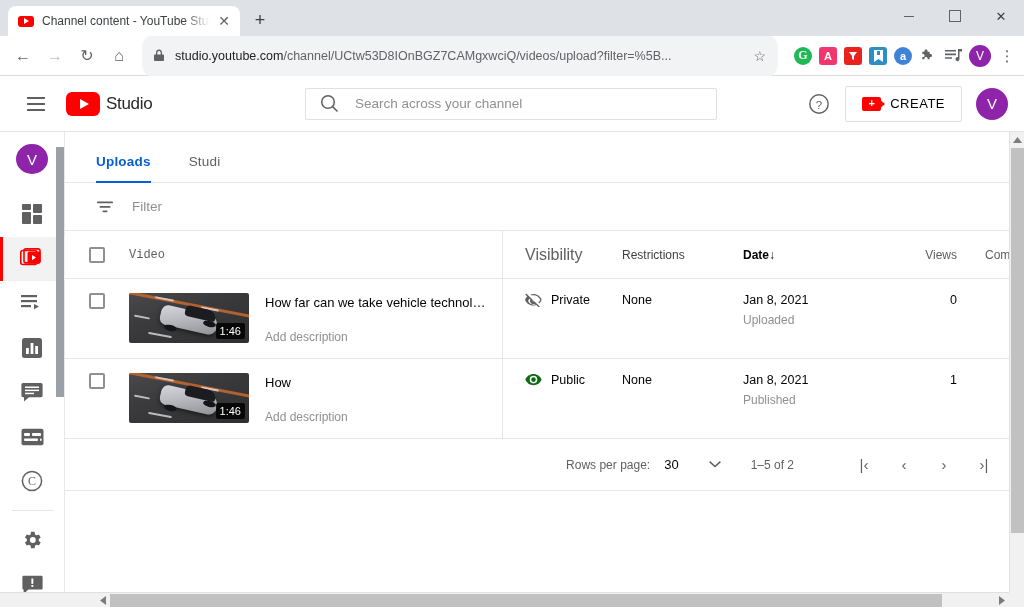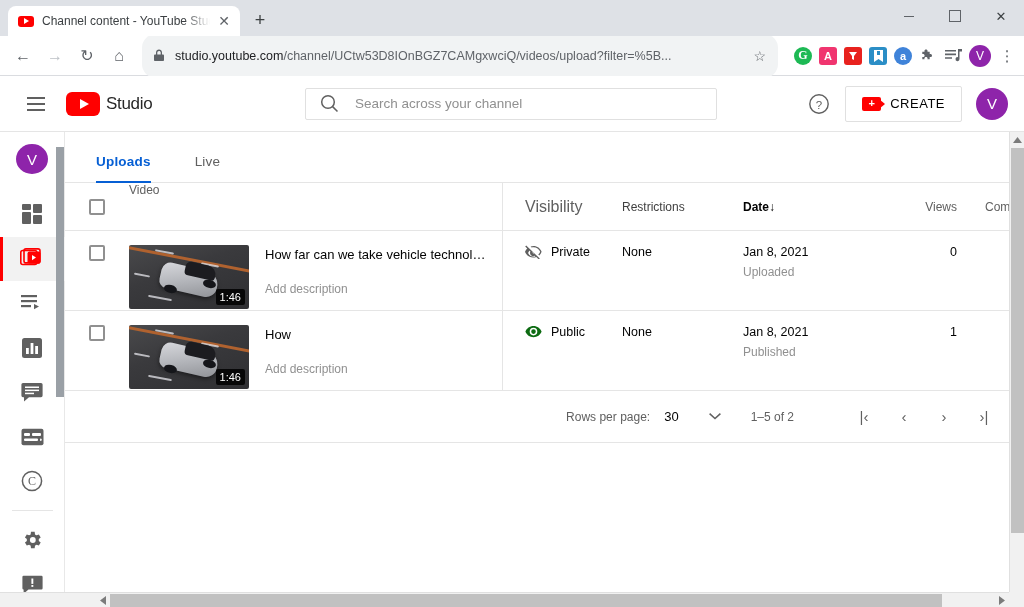--- a/index.html
+++ b/index.html
@@ -162,21 +162,21 @@
     background: #9aa0a6; border-radius: 0; cursor: pointer;
   }
 
   
   .main {
     flex: 1 1 auto; background: #fff; overflow: hidden; position: relative;
   }
   .main-inner { padding: 0; }
   .page-title { font-size: 24px; color: #030303; padding: 26px 0 0 31px; }
 
-  .tabs { display: flex; gap: 10px; padding: 0 0 0 31px; margin-top: 22px;
+  .tabs { display: flex; gap: 4px; padding: 0 0 0 31px; margin-top: 22px;
     border-bottom: 1px solid #e5e5e5; }
   .tab-item {
     font-size: 13.5px; color: #606060; padding: 0 16px 13px 0;
     margin-right: 18px; cursor: pointer; position: relative; letter-spacing: 0.2px;
   }
   .tab-item.active { color: #065fd4; font-weight: bold; }
   .tab-item.active::after {
     content: ""; position: absolute; left: 0; right: 16px; bottom: -1px;
     height: 2px; background: #065fd4;
   }
@@ -198,23 +198,23 @@
     border-bottom: 1px solid #e5e5e5; padding-top: 14px;
   }
   .c-check { width: 64px; display: flex; justify-content: center;
     padding-top: 0; flex: 0 0 auto; }
   .chk { width: 16px; height: 16px; border: 2px solid #909090; border-radius: 2px;
     cursor: pointer; background: #fff; }
   .c-video { width: 374px; flex: 0 0 auto; display: flex; gap: 16px;
     border-right: 1px solid #e5e5e5; align-self: stretch; padding-right: 12px;
     margin-top: -14px; padding-top: 14px; }
   .tbl-head .c-video { border-right: 1px solid #e5e5e5; align-self: stretch;
-    display: flex; margin-top: 0; padding-top: 0; }
+    display: flex; align-items: center; margin-top: 0; padding-top: 0; font-family: Liberation Mono, monospace; }
   .thumb {
-    width: 120px; height: 64px; flex: 0 0 auto; position: relative;
+    width: 120px; height: 50px; flex: 0 0 auto; position: relative;
     border-radius: 2px; overflow: hidden; cursor: pointer;
     background: linear-gradient(160deg, #4a4a4c 0%, #3a3a3d 40%, #2f2f32 100%);
   }
   .thumb .road-line {
     position: absolute; left: -10%; top: 22%; width: 130%; height: 3px;
     background: #b0622f; transform: rotate(11deg);
   }
   .thumb .lane { position: absolute; background: rgba(230,230,235,0.75);
     height: 2px; transform: rotate(11deg); border-radius: 1px; }
   .thumb .l1 { left: 22%; top: 9%; width: 16%; }
@@ -497,23 +497,31 @@
 
       <div class="side-scrollbar"></div>
     </div>
 
     <div class="main">
       <div class="main-inner">
 
 
         <div class="tabs">
           <div class="tab-item active">Uploads</div>
-          <div class="tab-item">Live</div>
+          <div class="tab-item">Studi</div>
         </div>
 
+        <div class="filter-bar">
+          <svg width="18" height="16" viewBox="0 0 18 16">
+              <rect x="1" y="2.5" width="16" height="1.7" rx="0.8" fill="#606060"></rect>
+              <rect x="3.5" y="7" width="11" height="1.7" rx="0.8" fill="#606060"></rect>
+              <rect x="6.5" y="11.5" width="5" height="1.7" rx="0.8" fill="#606060"></rect>
+            </svg>
+          <span class="filter-ph">Filter</span>
+        </div>
 
         <div class="tbl">
 
           <div class="tbl-head">
             <div class="c-check">
               <span class="chk"></span>
             </div>
             <div class="c-video">
               <span>Video</span>
             </div>

